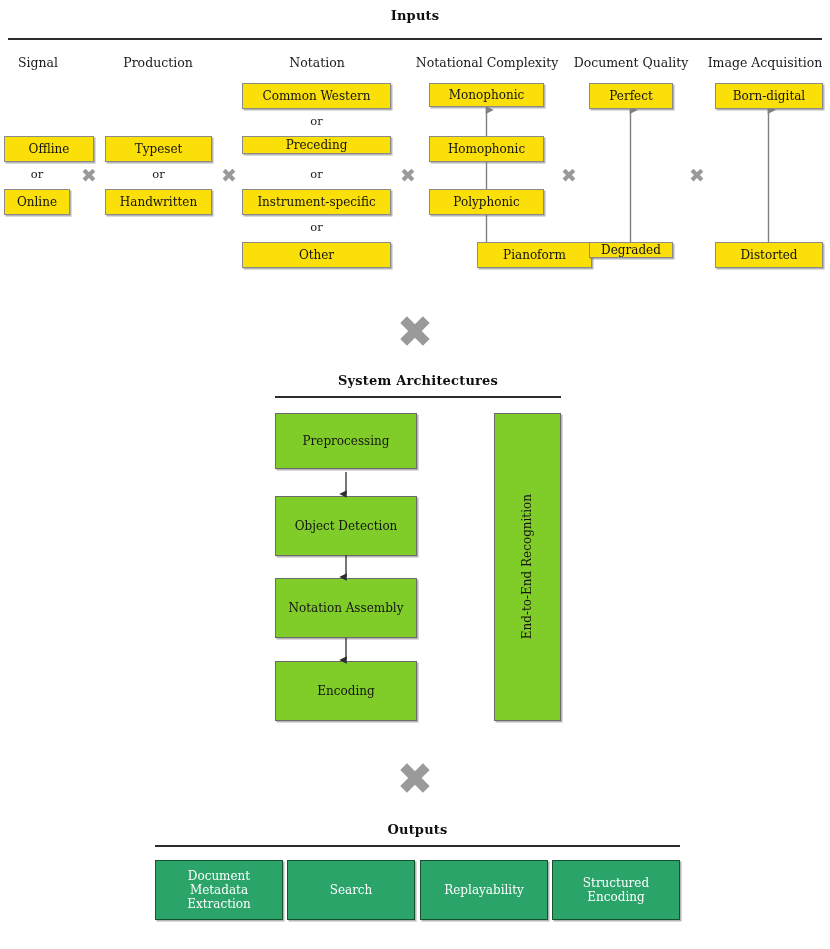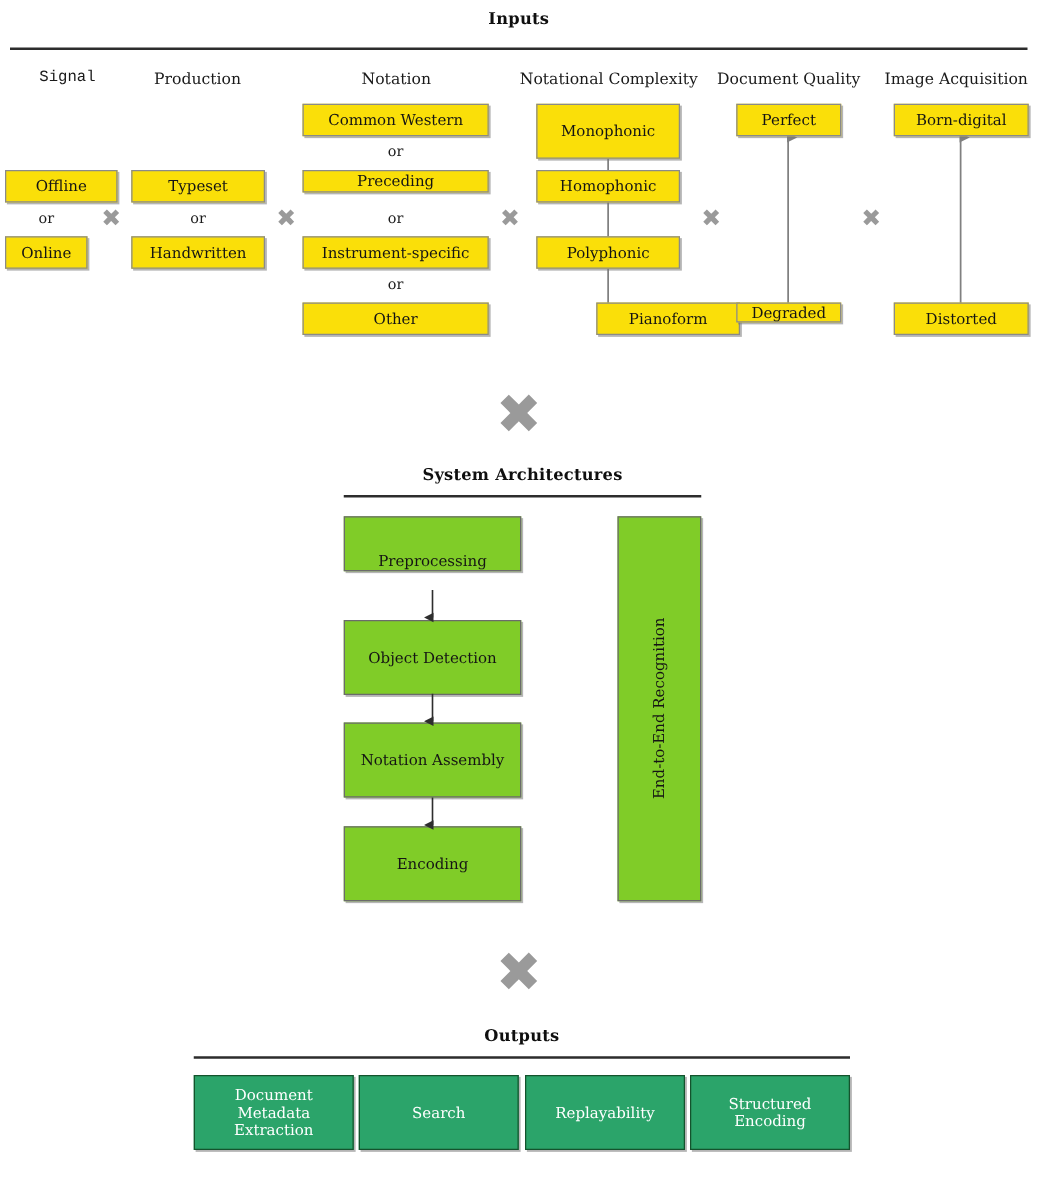--- a/index.html
+++ b/index.html
@@ -170,21 +170,21 @@
       <line x1="346" y1="555" x2="346" y2="577" stroke="#2e2e2e" stroke-width="1.3" marker-end="url(#ah-dark)"></line>
     </g>
     <g>
       <line x1="346" y1="638" x2="346" y2="660" stroke="#2e2e2e" stroke-width="1.3" marker-end="url(#ah-dark)"></line>
     </g>
   </svg>
 
   <div class="section-title" style="left:0; top:8px; width:830px;">Inputs</div>
   <div class="section-rule" style="left:8px; top:38px; width:814px;"></div>
 
-  <div class="col-head" style="left:16px; top:55px; width:76px;font-family:Liberation Mono, monospace;">Signal</div>
+  <div class="col-head" style="left:0px; top:55px; width:76px;">Signal</div>
   <div class="col-head" style="left:98px; top:55px; width:120px;">Production</div>
   <div class="col-head" style="left:242px; top:55px; width:150px;">Notation</div>
   <div class="col-head" style="left:408px; top:55px; width:158px;">Notational Complexity</div>
   <div class="col-head" style="left:560px; top:55px; width:142px;">Document Quality</div>
   <div class="col-head" style="left:700px; top:55px; width:130px;">Image Acquisition</div>
 
   <div class="box yellow" style="left:4px; top:136px; width:90px; height:26px;">
     <span class="blabel">Offline</span>
   </div>
   <div class="orlabel" style="left:4px; top:167px; width:66px;">or</div>
@@ -215,21 +215,21 @@
   <div class="box yellow" style="left:242px; top:189px; width:149px; height:26px;">
     <span class="blabel">Instrument-specific</span>
   </div>
   <div class="orlabel" style="left:242px; top:220px; width:149px;">or</div>
   <div class="box yellow" style="left:242px; top:242px; width:149px; height:26px;">
     <span class="blabel">Other</span>
   </div>
 
   <div class="xmark small" style="left:395px; top:166px; width:26px;">✖</div>
 
-  <div class="box yellow" style="left:429px; top:83px; width:115px; height:44px;">
+  <div class="box yellow" style="left:429px; top:83px; width:115px; height:24px;">
     <span class="blabel">Monophonic</span>
   </div>
   <div class="box yellow" style="left:429px; top:136px; width:115px; height:26px;">
     <span class="blabel">Homophonic</span>
   </div>
   <div class="box yellow" style="left:429px; top:189px; width:115px; height:26px;">
     <span class="blabel">Polyphonic</span>
   </div>
   <div class="box yellow" style="left:429px; top:242px; width:115px; height:26px;margin-left:48px;">
     <span class="blabel">Pianoform</span>
@@ -251,21 +251,21 @@
   </div>
   <div class="box yellow" style="left:715px; top:242px; width:108px; height:26px;">
     <span class="blabel">Distorted</span>
   </div>
 
   <div class="xmark big" style="left:385px; top:310px; width:60px;">✖</div>
 
   <div class="section-title" style="left:275px; top:373px; width:286px;">System Architectures</div>
   <div class="section-rule" style="left:275px; top:396px; width:286px;"></div>
 
-  <div class="box lime" style="left:275px; top:413px; width:142px; height:44px;align-items:flex-end;">
+  <div class="box lime" style="left:275px; top:413px; width:142px; height:56px;">
     <span class="blabel">Preprocessing</span>
   </div>
   <div class="box lime" style="left:275px; top:496px; width:142px; height:60px;">
     <span class="blabel">Object Detection</span>
   </div>
   <div class="box lime" style="left:275px; top:578px; width:142px; height:60px;">
     <span class="blabel">Notation Assembly</span>
   </div>
   <div class="box lime" style="left:275px; top:661px; width:142px; height:60px;">
     <span class="blabel">Encoding</span>

